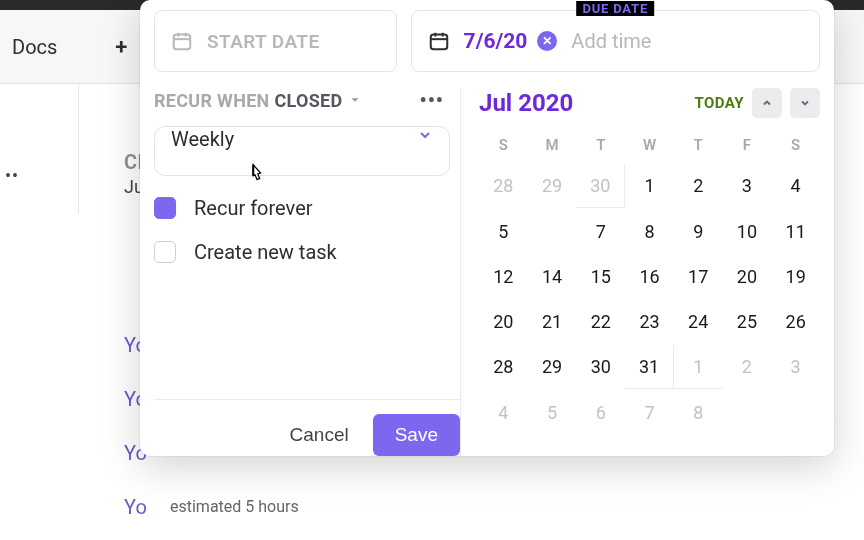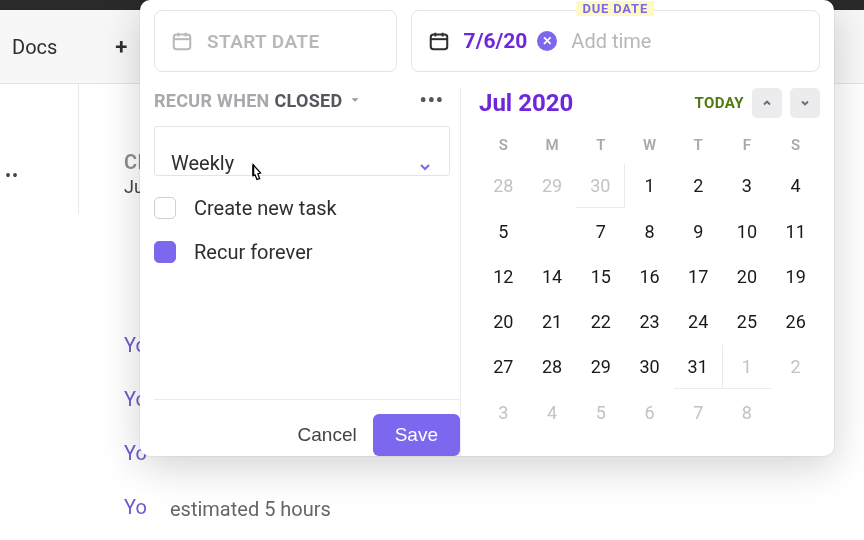--- a/index.html
+++ b/index.html
@@ -75,21 +75,21 @@
     position: absolute;
     left: 124px;
     color: #6a5acd;
     font-size: 20px;
   }
   .bg-est {
     position: absolute;
     top: 497px;
     left: 170px;
     color: #666;
-    font-size: 20px;
+    font-size: 16px;
   }
 
   
   .popover {
     position: absolute;
     top: 0;
     left: 140px;
     width: 694px;
     background: #fff;
     border-radius: 10px;
@@ -108,21 +108,21 @@
     display: flex;
     align-items: center;
     padding: 0 16px;
     position: relative;
   }
   .date-box .floating-label {
     position: absolute;
     top: -10px;
     left: 50%;
     transform: translateX(-50%);
-    background: #fef9c3;
+    background: #000000;
     padding: 0 6px;
     font-size: 13px;
     font-weight: 700;
     letter-spacing: 0.8px;
     color: #7b68ee;
   }
   .cal-icon {
     width: 22px;
     height: 22px;
     color: #b8b8bc;
@@ -199,24 +199,24 @@
     margin-left: auto;
     margin-right: 6px;
     color: #565660;
     font-size: 20px;
     letter-spacing: 1px;
     font-weight: 700;
   }
 
   .select {
     border: 1px solid #e4e4e7;
-    border-radius: 3px;
+    border-radius: 11px;
     height: 50px;
     display: flex;
-    align-items: flex-end;
+    align-items: flex-start;
     padding: 0 16px;
     font-size: 20px;
     color: #2e2e2e;
     position: relative;
   }
   .select .chev {
     margin-left: auto;
     width: 16px;
     color: #7b68ee;
   }
@@ -270,20 +270,21 @@
   }
   .btn-save {
     background: #7b68ee;
     color: #fff;
     font-size: 19px;
     font-weight: 500;
     border: none;
     border-radius: 6px;
     padding: 10px 22px;
     cursor: pointer;
+    margin-left: 8px;
   }
 
   
   .cal-header {
     display: flex;
     align-items: center;
     margin-bottom: 10px;
   }
   .cal-month {
     font-size: 24px;
@@ -413,26 +414,26 @@
           <svg class="chev" viewBox="0 0 16 16" fill="none" stroke="currentColor" stroke-width="2">
               <path d="M4 6l4 4 4-4"></path>
             </svg>
           <svg class="cursor" viewBox="0 0 24 28" fill="#fff" stroke="#000" stroke-width="1.4">
             <path d="M9 3 v12 l2-1 2 5 3-1 -2-5 3-1z"></path>
               <path d="M9 3 v12" stroke-width="2.2"></path>
           </svg>
         </div>
 
         <div class="check-row">
+          <span class="checkbox checked"></span>
+          <span>Recur forever</span>
+        </div>
+        <div class="check-row">
           <span class="checkbox"></span>
           <span>Create new task</span>
-        </div>
-        <div class="check-row">
-          <span class="checkbox checked"></span>
-          <span>Recur forever</span>
         </div>
 
         <div class="footer-row">
           <button class="btn-cancel">Cancel</button>
           <button class="btn-save">Save</button>
         </div>
       </div>
     </div>
 
     <div class="right-pane">
@@ -479,21 +480,20 @@
           <div class="day"><span>17</span></div>
           <div class="day"><span>20</span></div>
           <div class="day"><span>19</span></div>
           <div class="day recur"><span class="circle"></span><span>20</span></div>
           <div class="day"><span>21</span></div>
           <div class="day"><span>22</span></div>
           <div class="day"><span>23</span></div>
           <div class="day"><span>24</span></div>
           <div class="day"><span>25</span></div>
           <div class="day"><span>26</span></div>
-          <div class="day recur"><span class="circle"></span><span>27</span></div>
           <div class="day"><span>28</span></div>
           <div class="day"><span>29</span></div>
           <div class="day"><span>30</span></div>
           <div class="day border-r border-b"><span>31</span></div>
           <div class="day muted border-b"><span>1</span></div>
           <div class="day muted"><span>2</span></div>
           <div class="day muted recur"><span class="circle"></span><span>3</span></div>
           <div class="day muted"><span>4</span></div>
           <div class="day muted"><span>5</span></div>
           <div class="day muted"><span>6</span></div>

